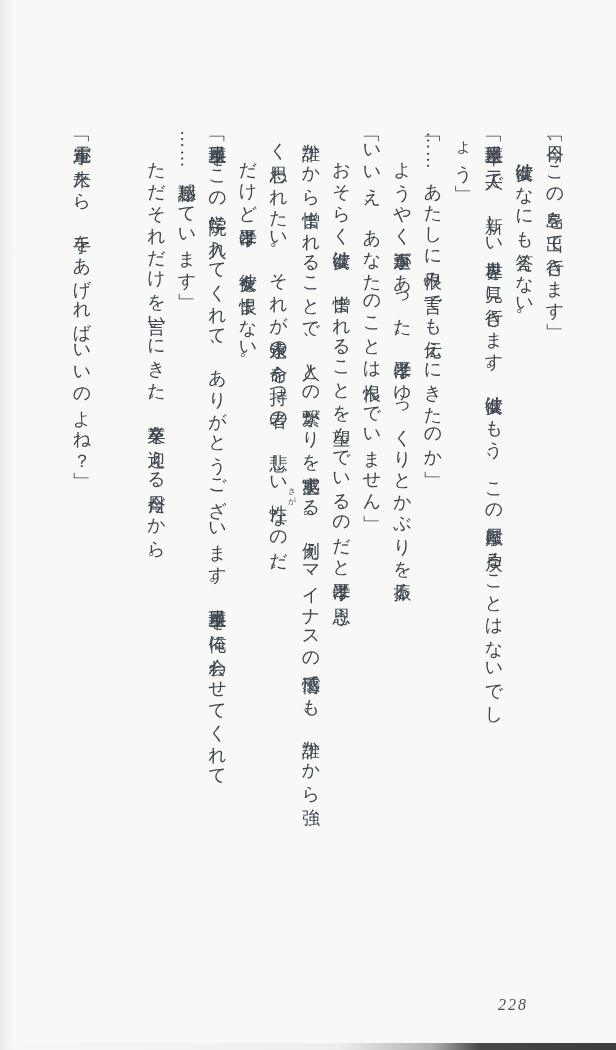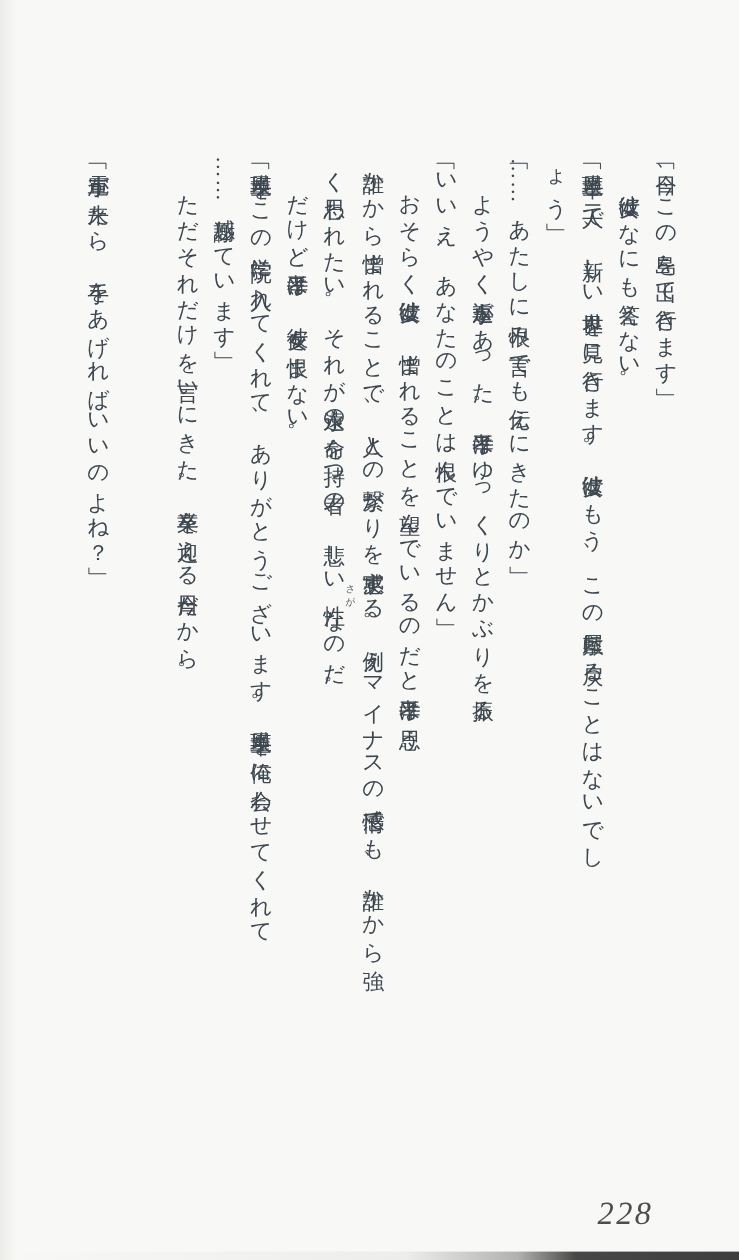--- a/index.html
+++ b/index.html
@@ -44,21 +44,21 @@
   ruby rt{
     font-size:8px;
     letter-spacing:0;
     color:#4a545c;
     font-family:"Liberation Serif","DejaVu Serif",serif;
   }
   .page-number{
     position:absolute;
     left:498px;
     top:996px;
-    font-size:27px;
+    font-size:16px;
     font-style:italic;
     color:#4d4d4f;
     letter-spacing:2px;
   }
   .page-bottom-edge{
     position:absolute;
     left:0;
     right:0;
     bottom:0;
     height:7px;

